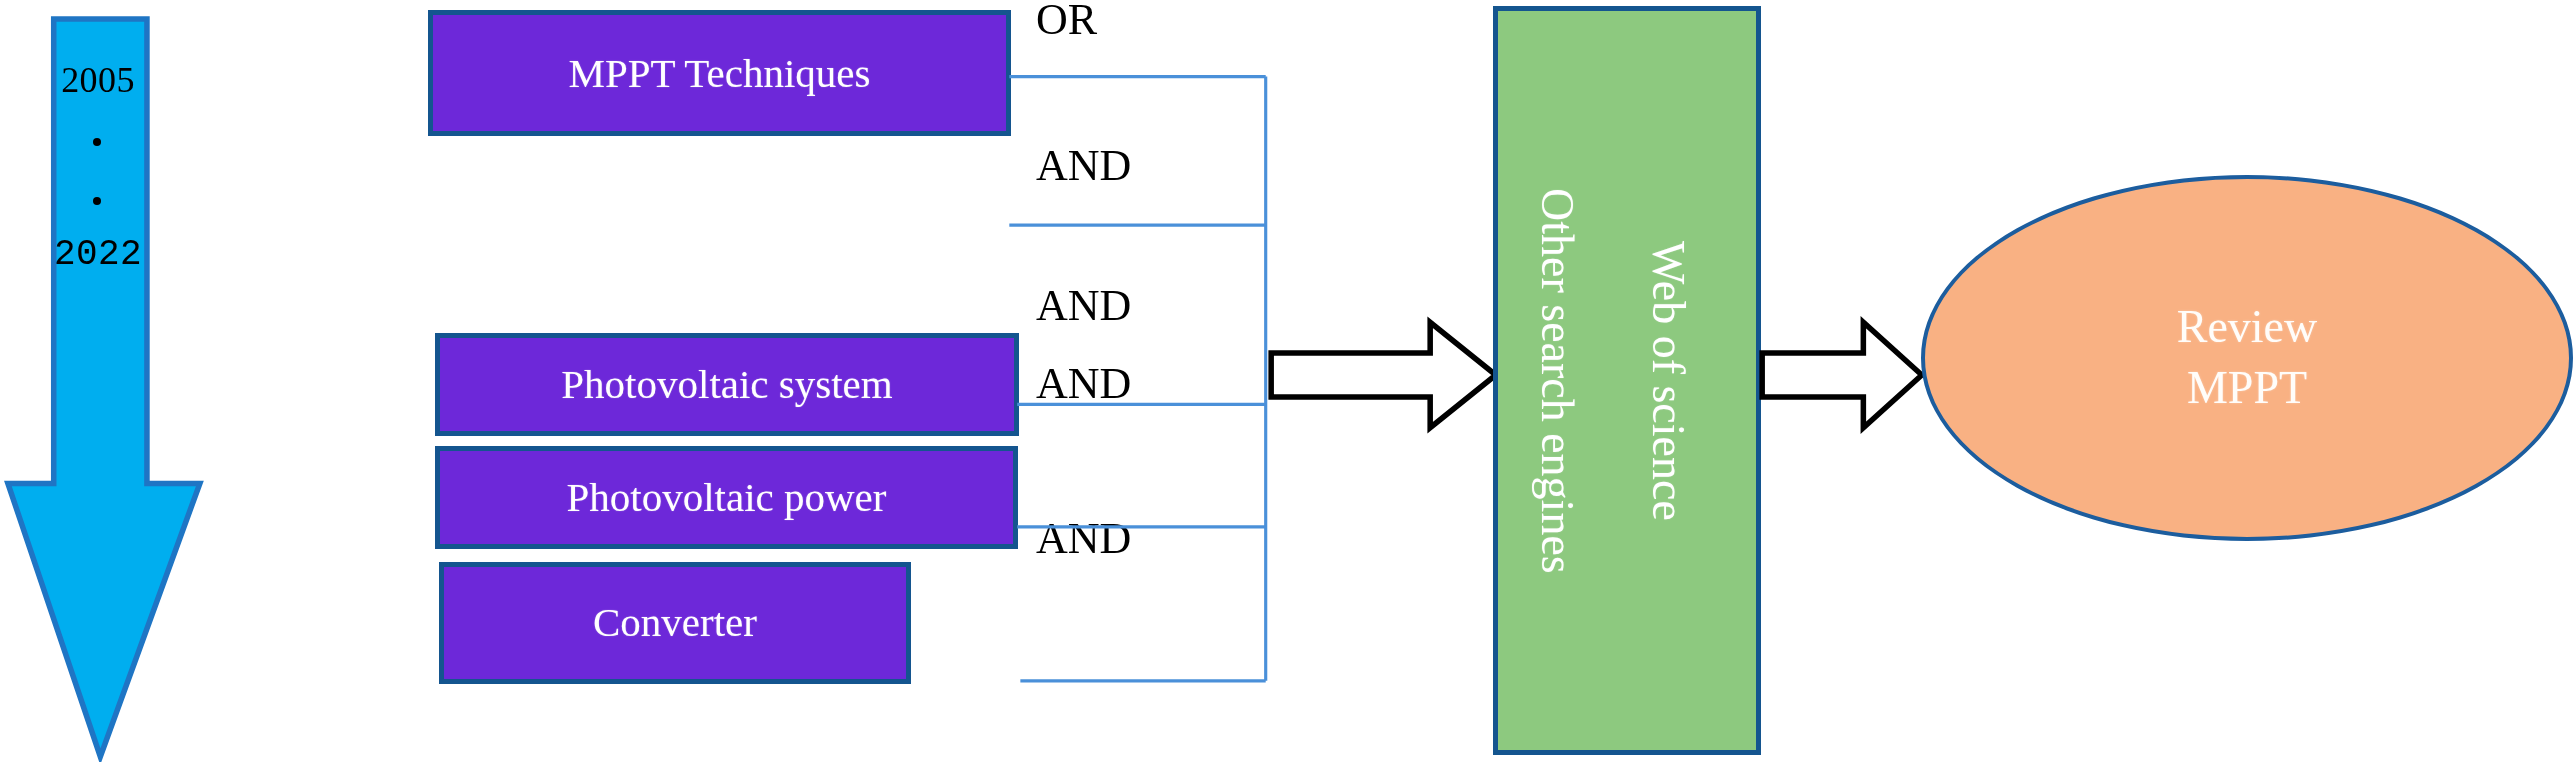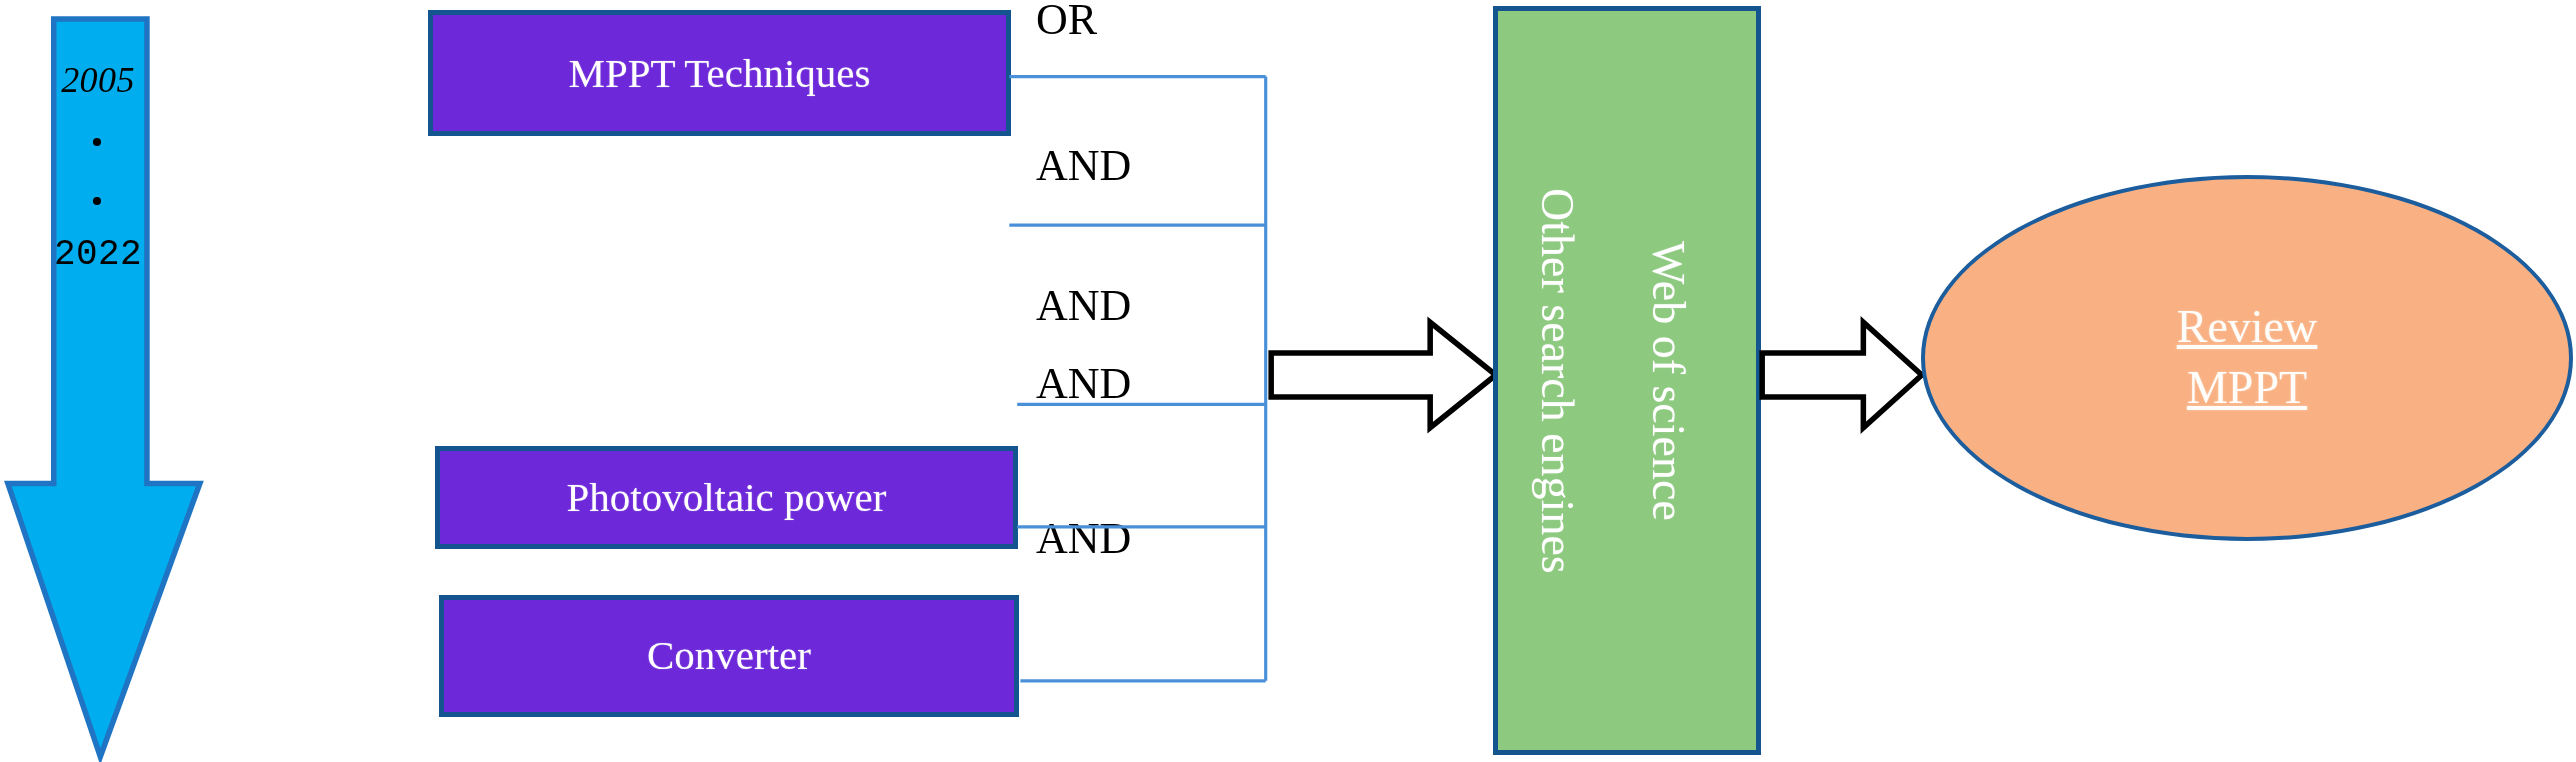--- a/index.html
+++ b/index.html
@@ -110,43 +110,45 @@
     box-sizing: border-box;
     display: flex;
     flex-direction: column;
     align-items: center;
     justify-content: center;
     color: #fffdfa;
     font-size: 46px;
     line-height: 1.32;
     text-align: center;
     text-shadow: 0 0 2.4px rgba(255,255,255,0.35);
-    text-decoration: underline;
   }
 </style>
 </head>
 <body>
 
 <div id="stage">
 
   <svg id="timeline-arrow-svg" viewBox="0 0 300 966" preserveAspectRatio="none">
     <polygon points="68,24 186,24 186,612 253,612 127,958 10,612 68,612" fill="#00AEEF" stroke="#1f75C4" stroke-width="7"></polygon>
   </svg>
-  <div class="timeline-label" style="left:27px; top:62px;font-style:italic;">2005</div>
+  <div class="timeline-label" style="left:27px; top:62px;">2005</div>
   <div class="timeline-dot" style="left:93px; top:138px;"></div>
   <div class="timeline-dot" style="left:93px; top:197px;"></div>
   <div class="timeline-label" style="left:27px; top:237px;font-family:Liberation Mono, monospace;">2022</div>
 
   <div class="kw-box" style="left:428px; top:10.3px;  width:583px;  height:126px;">
     <span>MPPT Techniques</span>
   </div>
+  <div class="kw-box" style="left:435px; top:333px; width:584px;  height:103px;">
+    <span>Photovoltaic system</span>
+  </div>
   <div class="kw-box" style="left:435px; top:446px; width:583px;  height:103px;">
     <span>Photovoltaic power</span>
   </div>
-  <div class="kw-box" style="left:439px; top:562px; width:580px;  height:122px;margin-top:33px;">
+  <div class="kw-box" style="left:439px; top:562px; width:472px;  height:122px;">
     <span>Converter</span>
   </div>
 
   <div class="op-label" style="left:1036px; top:-1.6px;">OR</div>
   <div class="op-label" style="left:1036px; top:144px;">AND</div>
   <div class="op-label" style="left:1036px; top:284px;">AND</div>
   <div class="op-label" style="left:1036px; top:362px;">AND</div>
   <div class="op-label" style="left:1036px; top:517px;">AND</div>
 
   <svg id="bracket-svg" viewBox="0 0 360 966" preserveAspectRatio="none">

